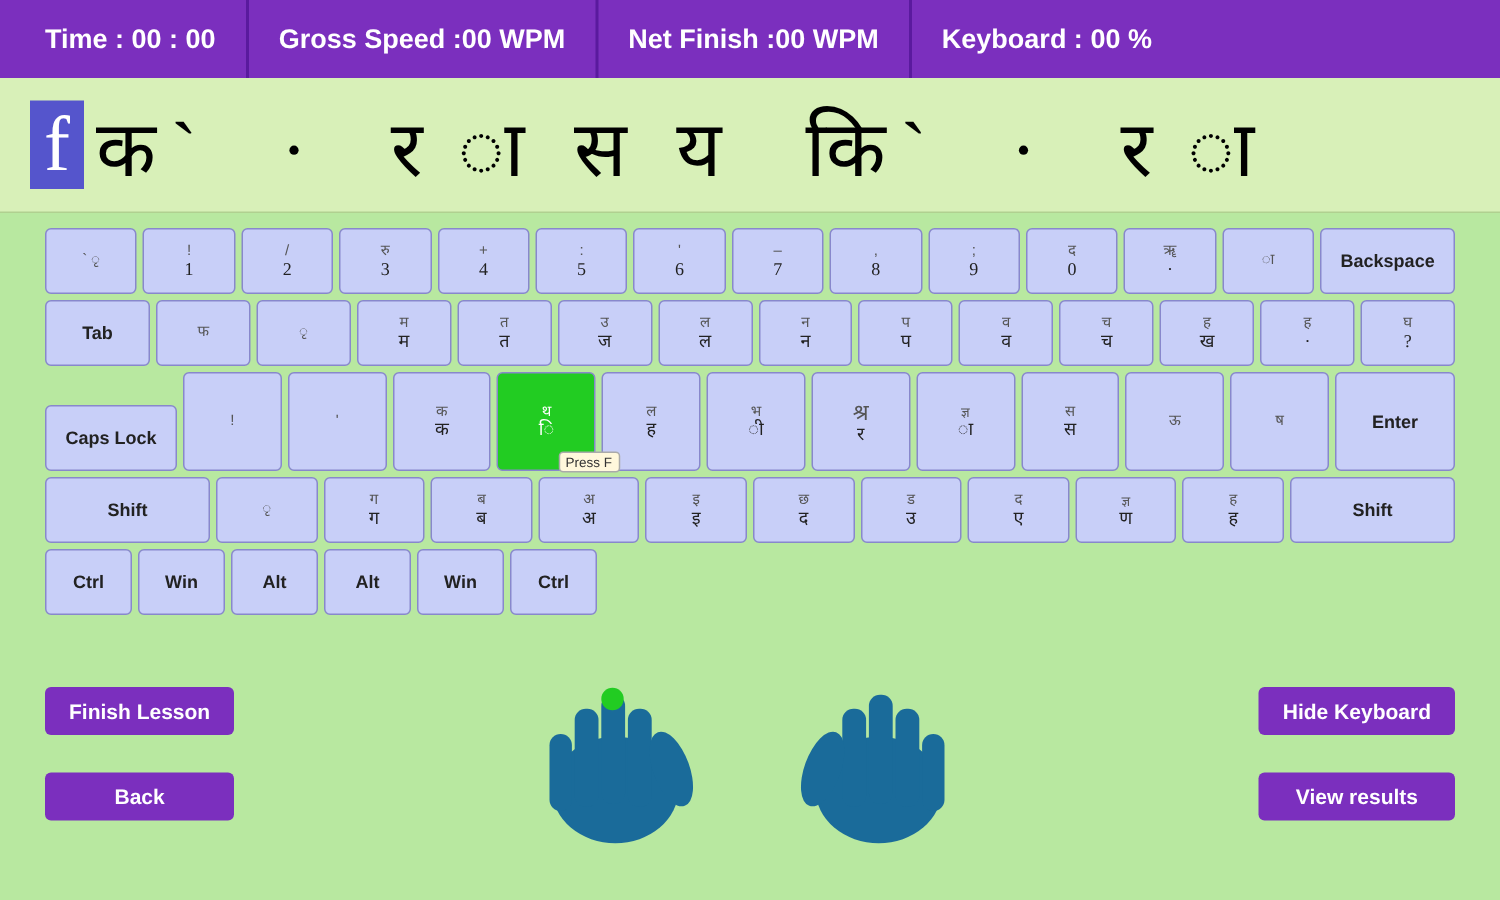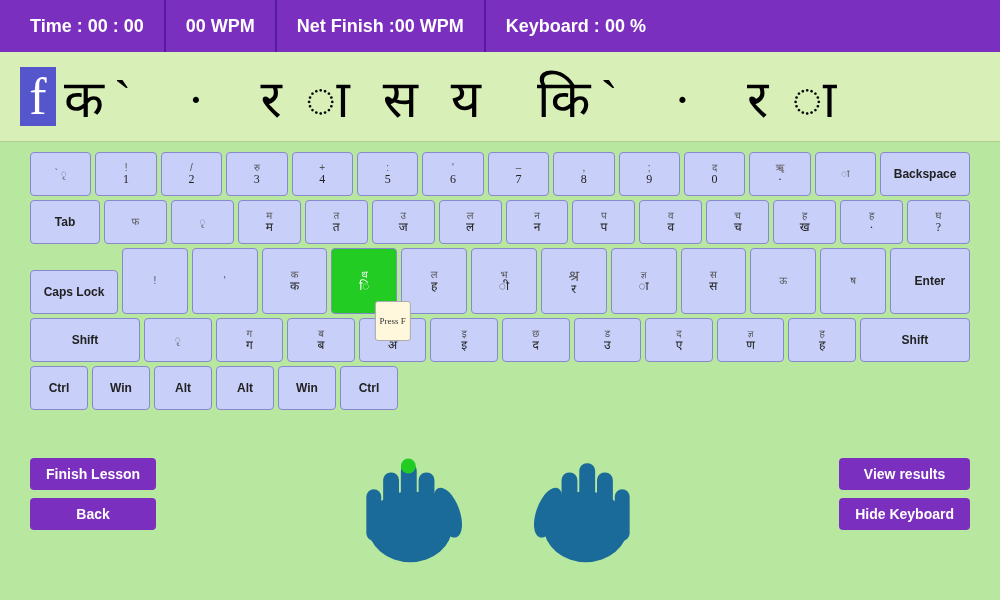--- a/index.html
+++ b/index.html
@@ -104,25 +104,24 @@
     }
     .key .press-hint {
       position: absolute;
       top: -18px;
       left: 50%;
       transform: translateX(-50%);
       background: #fff8dc;
       border: 1px solid #aaa;
       border-radius: 3px;
       font-size: 9px;
-      padding: 14px 4px;
+      padding: 1px 4px;
       white-space: nowrap;
       color: #333;
       z-index: 10;
-      font-family: Liberation Serif, serif;
     }
 
     
     .bottom-section {
       display: flex;
       align-items: center;
       justify-content: space-between;
       padding: 10px 30px;
       position: relative;
     }
@@ -136,20 +135,21 @@
       background-color: #7b2fbe;
       color: white;
       border: none;
       border-radius: 4px;
       padding: 8px 16px;
       font-size: 14px;
       font-weight: bold;
       cursor: pointer;
       min-width: 110px;
       text-align: center;
+      margin-top: 17px;
     }
 
     
     .hands-container {
       display: flex;
       gap: 40px;
       align-items: flex-end;
       justify-content: center;
       flex: 1;
     }
@@ -160,21 +160,21 @@
   </style>
 </head>
 <body>
 
 <div class="stats-bar">
   <div class="stat-item">
     <span>Time :</span>&nbsp;
     <span>00 : 00</span>
   </div>
   <div class="stat-item">
-    <span>00</span>&nbsp;<span>WPM</span>
+    <span>Gross Speed :</span><span>00</span>&nbsp;<span>WPM</span>
   </div>
   <div class="stat-item">
     <span>Net Finish :</span><span>00</span>&nbsp;<span>WPM</span>
   </div>
   <div class="stat-item">
     <span>Keyboard :</span>&nbsp;<span>00</span>&nbsp;<span>%</span>
   </div>
 </div>
 
 <div class="text-display">
@@ -441,16 +441,16 @@
         <rect x="61" y="42" width="17" height="78" rx="8"></rect>
 
         <rect x="42" y="52" width="17" height="70" rx="8"></rect>
 
         <ellipse cx="28" cy="95" rx="13" ry="28" transform="rotate(20 28 95)"></ellipse>
       </g>
     </svg>
   </div>
 
   <div class="right-buttons">
+    <button class="action-btn">Hide Keyboard</button>
     <button class="action-btn">View results</button>
-    <button class="action-btn">Hide Keyboard</button>
   </div>
 </div>
 
 </body></html>

